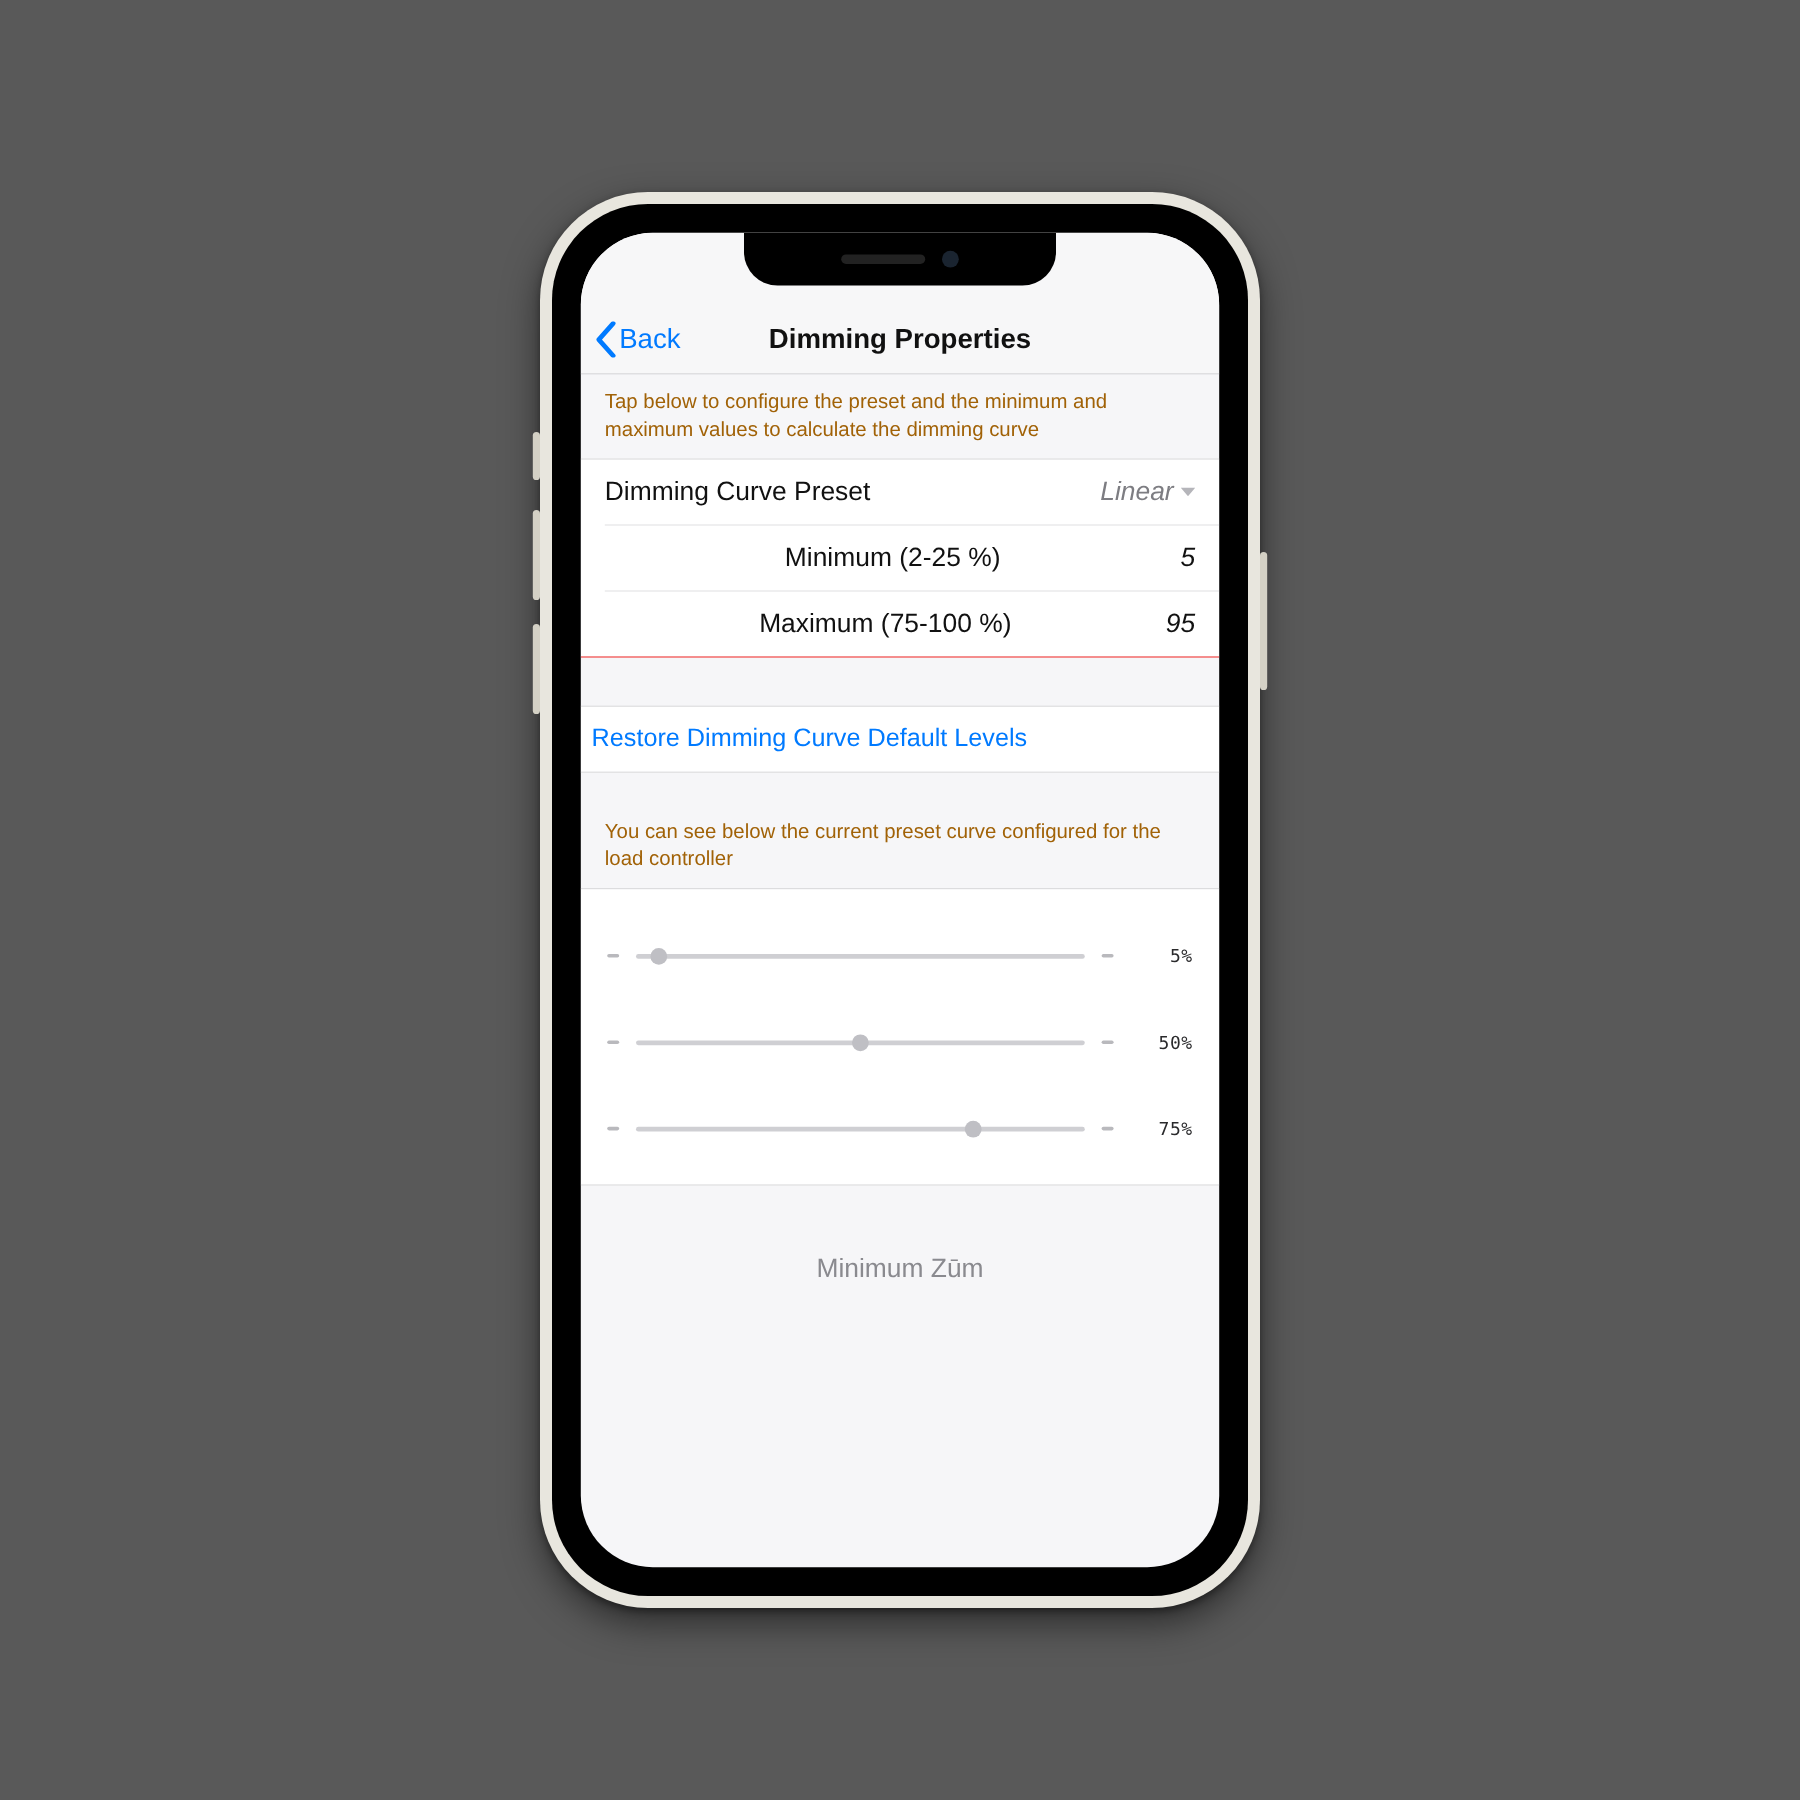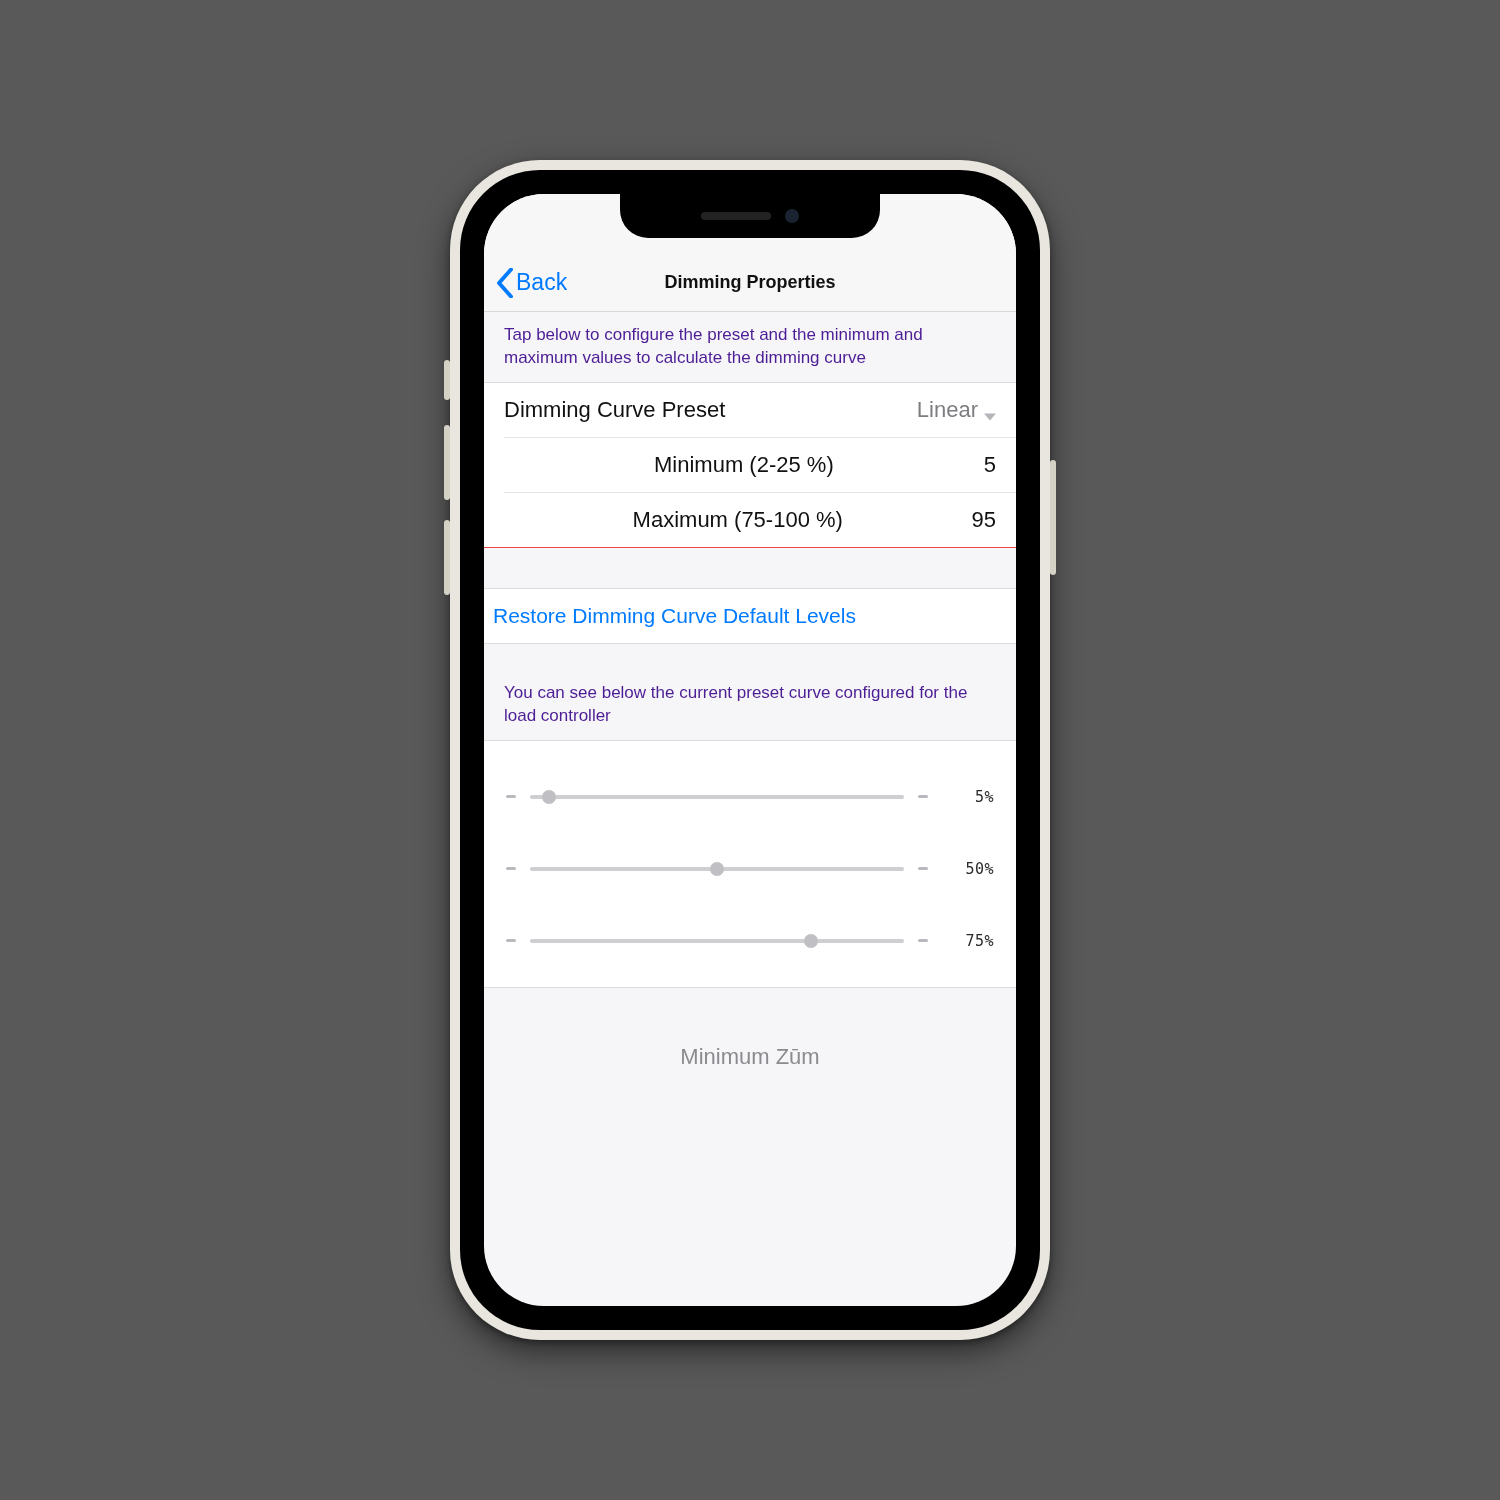--- a/index.html
+++ b/index.html
@@ -83,48 +83,48 @@
     left:12px;
     top:0; bottom:0;
     display:flex;
     align-items:center;
     color:#007aff;
     font-size:23px;
     gap:2px;
   }
   .navbar .back svg { width:18px; height:30px; }
   .navbar .title {
-    font-size:18px;
+    font-size:23px;
     font-weight:600;
     color:#111;
   }
 
   
   .section-hint {
     padding: 12px 20px;
     font-size: 17px;
-    color: #4c1d95;
+    color: #a16207;
     line-height:1.35;
   }
   .cell-group {
     background:#fff;
     border-top:1px solid #dcdcde;
     border-bottom:1px solid #ef4444;
   }
   .cell {
     display:flex;
     align-items:center;
     justify-content:space-between;
     padding: 14px 20px;
     font-size:22px;
     color:#111;
   }
   .cell + .cell { border-top:1px solid #e4e4e7; margin-left:20px; padding-left:0; }
   .cell + .cell::before{content:'';}
-  .cell .value { color:#111; font-size:22px; display:flex; align-items:flex-end; gap:6px;}
+  .cell .value { color:#111; font-size:22px; display:flex; align-items:center; gap:6px;font-style:italic;}
   .cell .value.picker { color:#7d7d82; }
   .cell .value.picker svg { width:12px; height:12px; fill:#b5b5ba;}
   .spacer { height:40px; }
   .link-cell {
     background:#fff;
     border-top:1px solid #dcdcde;
     border-bottom:1px solid #dcdcde;
     padding:15px 9px;
     font-size:21px;
     color:#007aff;

